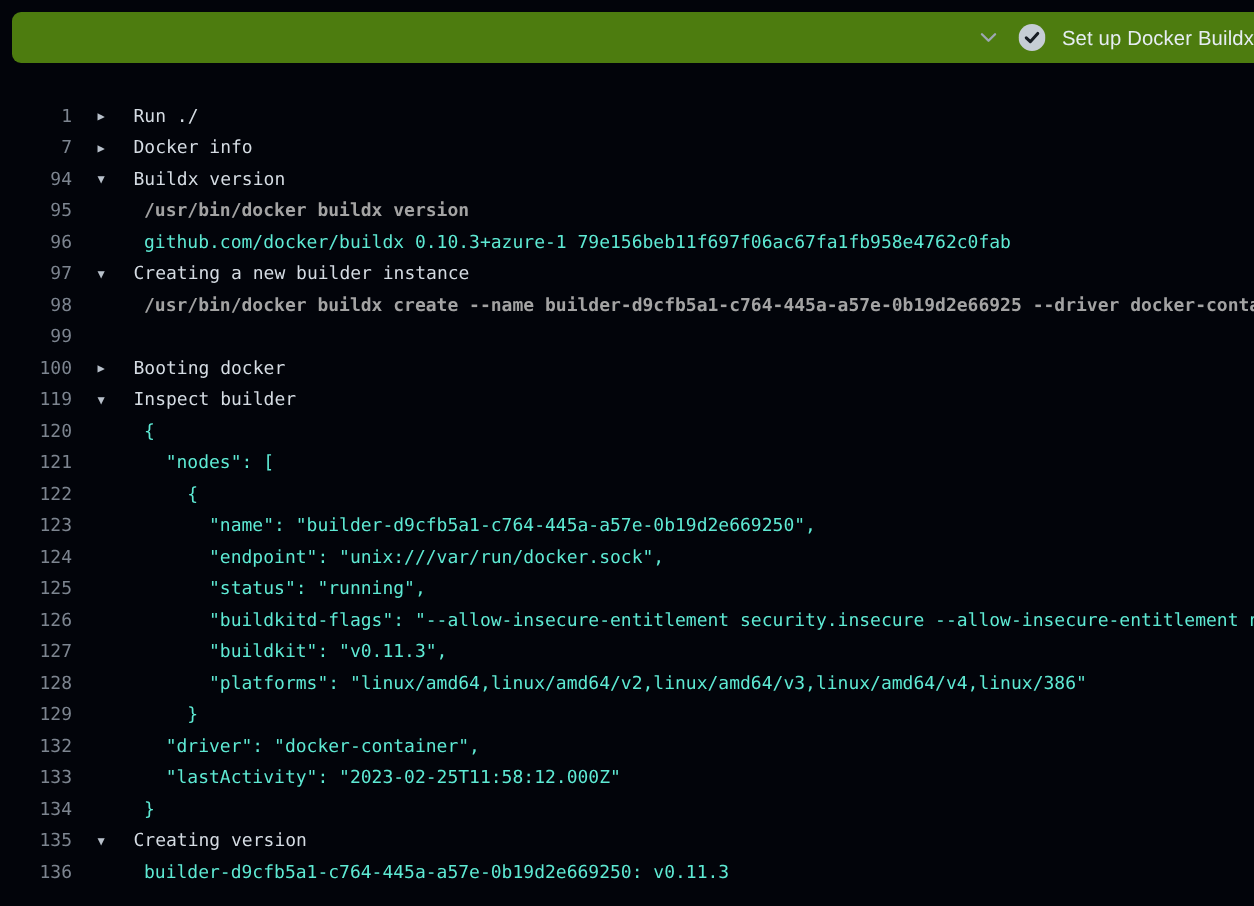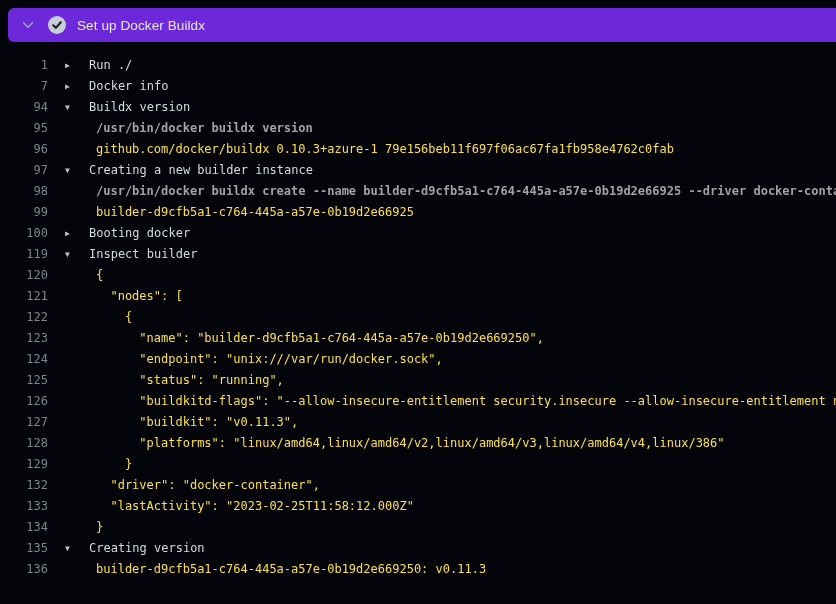--- a/index.html
+++ b/index.html
@@ -6,29 +6,30 @@
     margin: 0;
     padding: 0;
     width: 836px;
     height: 604px;
     background: #02040a;
     overflow: hidden;
     font-family: "Liberation Sans", sans-serif;
   }
   .step-header {
     box-sizing: border-box;
-    margin: 8px 0 0 8px;
+    margin: 8px 0 12px 8px;
     width: calc(100% - 8px);
     height: 34px;
-    background: #6d28d9;
+    background: #4d7c0f;
     border-radius: 6px 0 0 6px;
     display: flex;
     align-items: center;
     padding-left: 13px;
     cursor: pointer;
+    justify-content: flex-end;
   }
   .chevron { width: 14px; height: 14px; flex: 0 0 auto; }
   .status-icon { width: 18px; height: 18px; margin-left: 13px; flex: 0 0 auto; }
   .step-title {
     margin-left: 11px;
     color: #e6edf3;
     font-size: 13.5px;
     font-weight: 500;
     letter-spacing: .1px;
   }
@@ -55,21 +56,21 @@
     flex: 0 0 auto;
     margin-left: 17px;
     width: 13px;
     font-size: 8px;
     color: #b8c1cb;
   }
   .log-line .txt { white-space: pre; padding-left: 11px; }
   .log-line.group { cursor: pointer; }
   .log-line.group .txt { color: #d5dce3; }
   .log-line.command .txt { margin-left: 37px; color: #a3a3a3; font-weight: bold; }
-  .log-line.output  .txt { margin-left: 37px; color: #fde047; text-align: center; }
+  .log-line.output  .txt { margin-left: 37px; color: #5eead4; text-align: center; }
 </style>
 </head>
 <body>
 
 <div class="step-header">
   <svg class="chevron" viewBox="0 0 16 16">
     <path d="M3 5.5 L8 10.5 L13 5.5" fill="none" stroke="#9ea7b3" stroke-width="1.8" stroke-linecap="round" stroke-linejoin="round"></path>
   </svg>
   <svg class="status-icon" viewBox="0 0 16 16">
     <circle cx="8" cy="8" r="8" fill="#c6cdd5"></circle>
@@ -79,21 +80,21 @@
 </div>
 
 <div class="log">
     <div class="log-line group"><span class="num">1</span><span class="arrow">▶</span><span class="txt">Run ./</span></div>
     <div class="log-line group"><span class="num">7</span><span class="arrow">▶</span><span class="txt">Docker info</span></div>
     <div class="log-line group"><span class="num">94</span><span class="arrow">▼</span><span class="txt">Buildx version</span></div>
     <div class="log-line command"><span class="num">95</span><span class="txt">/usr/bin/docker buildx version</span></div>
     <div class="log-line output"><span class="num">96</span><span class="txt">github.com/docker/buildx 0.10.3+azure-1 79e156beb11f697f06ac67fa1fb958e4762c0fab</span></div>
     <div class="log-line group"><span class="num">97</span><span class="arrow">▼</span><span class="txt">Creating a new builder instance</span></div>
     <div class="log-line command"><span class="num">98</span><span class="txt">/usr/bin/docker buildx create --name builder-d9cfb5a1-c764-445a-a57e-0b19d2e66925 --driver docker-container</span></div>
-    <div class="log-line output"><span class="num">99</span><span class="txt">builder-d9cfb5a1-c764-445a-a57e-0b19d2e66925</span></div>
+    <div class="log-line output"><span class="num">99</span></div>
     <div class="log-line group"><span class="num">100</span><span class="arrow">▶</span><span class="txt">Booting docker</span></div>
     <div class="log-line group"><span class="num">119</span><span class="arrow">▼</span><span class="txt">Inspect builder</span></div>
     <div class="log-line output"><span class="num">120</span><span class="txt">{</span></div>
     <div class="log-line output"><span class="num">121</span><span class="txt">  "nodes": [</span></div>
     <div class="log-line output"><span class="num">122</span><span class="txt">    {</span></div>
     <div class="log-line output"><span class="num">123</span><span class="txt">      "name": "builder-d9cfb5a1-c764-445a-a57e-0b19d2e669250",</span></div>
     <div class="log-line output"><span class="num">124</span><span class="txt">      "endpoint": "unix:///var/run/docker.sock",</span></div>
     <div class="log-line output"><span class="num">125</span><span class="txt">      "status": "running",</span></div>
     <div class="log-line output"><span class="num">126</span><span class="txt">      "buildkitd-flags": "--allow-insecure-entitlement security.insecure --allow-insecure-entitlement network.host",</span></div>
     <div class="log-line output"><span class="num">127</span><span class="txt">      "buildkit": "v0.11.3",</span></div>

